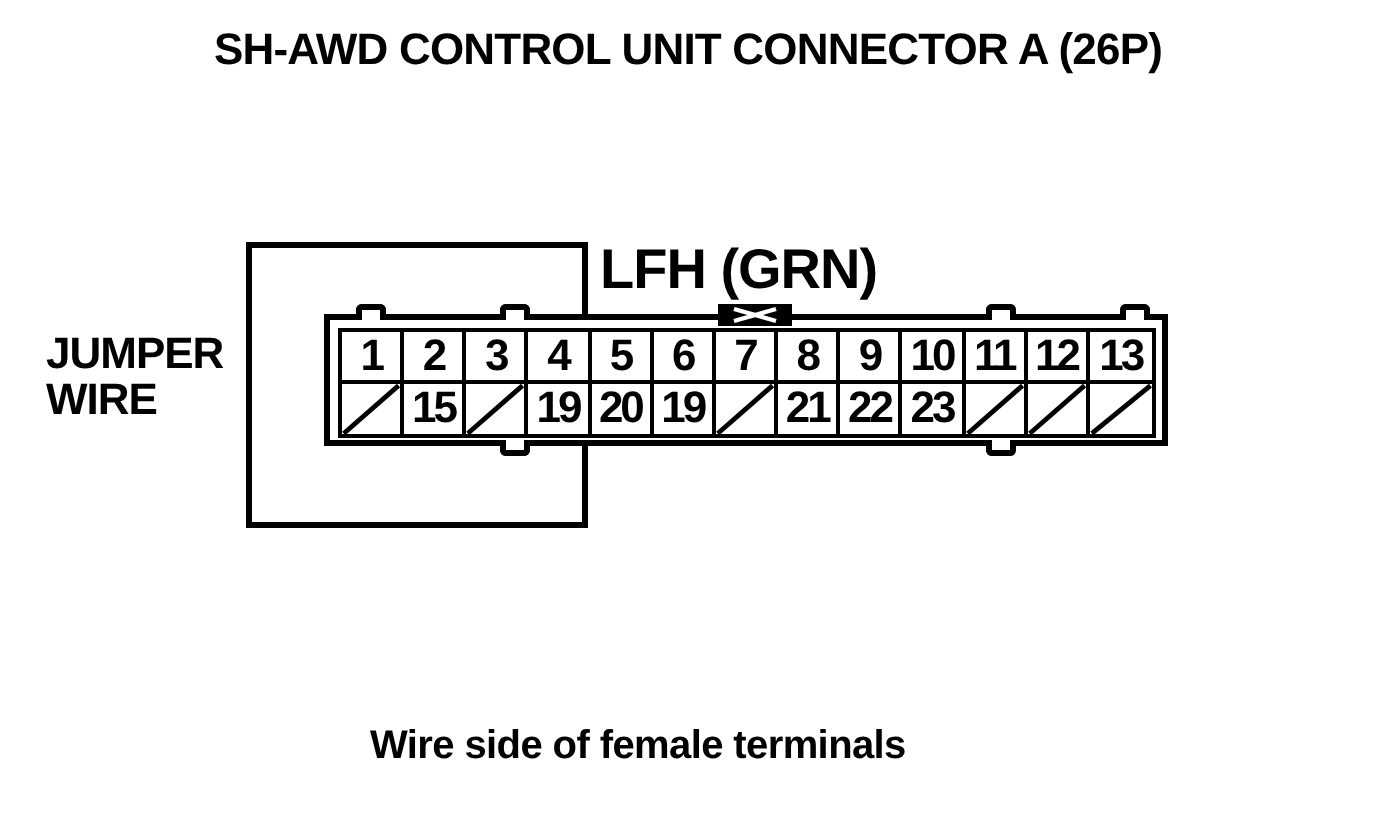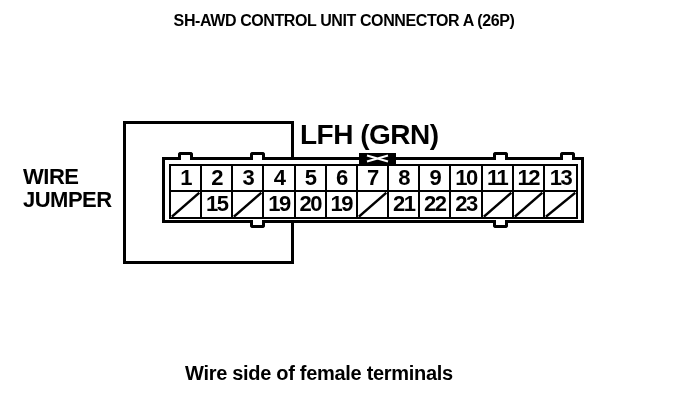--- a/index.html
+++ b/index.html
@@ -9,21 +9,21 @@
     height: 420px;
     background: #ffffff;
     font-family: "Liberation Sans", sans-serif;
     color: #000;
     overflow: hidden;
   }
   .abs { position: absolute; }
   .page-title {
     left: 0; right: 0; top: 12px;
     text-align: center;
-    font-size: 16px;
+    font-size: 22px;
     font-weight: bold;
     letter-spacing: -0.4px;
     white-space: nowrap;
   }
   .jumper-loop {
     left: 123px; top: 121px;
     width: 165px; height: 137px;
     border: 3px solid #000;
     z-index: 1;
   }
@@ -102,22 +102,22 @@
 </head>
 <body>
 
 <div class="stage">
 
   <div class="abs page-title">SH-AWD CONTROL UNIT CONNECTOR A (26P)</div>
 
   <div class="abs jumper-loop"></div>
 
   <div class="abs jumper-label">
+    <div>JUMPER</div>
     <div>WIRE</div>
-    <div>JUMPER</div>
   </div>
 
   <div class="abs terminal-label lfh-label">LFH (GRN)</div>
 
 
   <div class="abs connector">
 
     <div class="key-tab tab-top" style="left:13px"></div>
     <div class="key-tab tab-top" style="left:85px"></div>
     <div class="key-tab tab-top" style="left:328px"></div>

